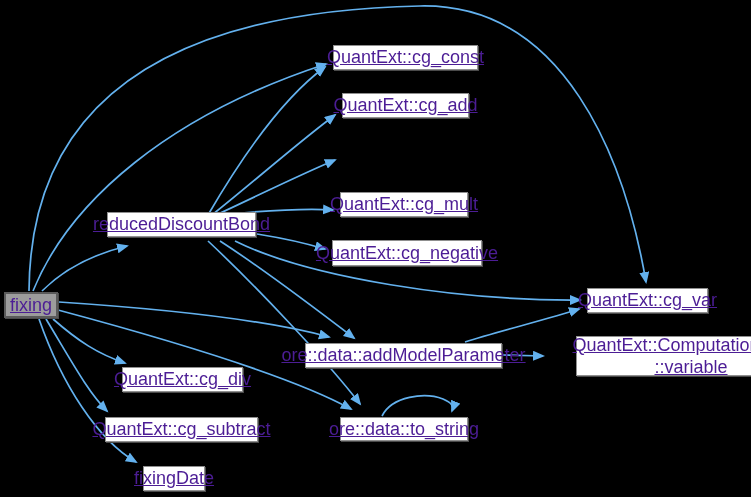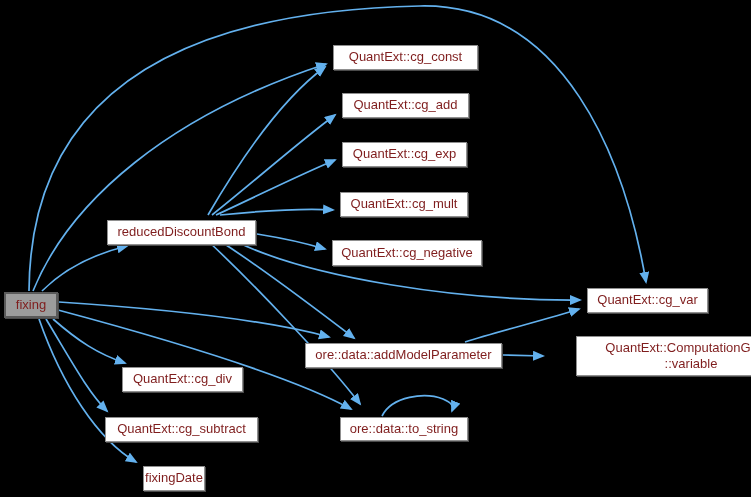--- a/index.html
+++ b/index.html
@@ -11,29 +11,30 @@
     overflow:hidden;
   }
   #edges{position:absolute;left:0;top:0;width:751px;height:497px;}
   .edge{fill:none;stroke:#63b1ee;stroke-width:1.7px;}
   .node{
     position:absolute;
     box-sizing:border-box;
     background:#ffffff;
     border:1px solid #8f8f8f;
     box-shadow:1px 1px 0 #4a4a4a;
-    color:#7f1d1d;
-    font-size:13px;
+    color:#4c1d95;
+    font-size:18px;
     display:flex;
     align-items:center;
     justify-content:center;
     text-align:center;
     white-space:pre-line;
     line-height:1.25;
     cursor:pointer;
+    text-decoration:underline;
   }
   .node.current{
     background:#9c9c9c;
     border:2px solid #5a5a5a;
     cursor:default;
     text-align:right;
   }
 </style>
 </head>
 <body>
@@ -66,27 +67,26 @@
     <path class="edge" d="M 208,241 C 255,285 328,362 360,404" marker-end="url(#arrow)"></path>
 
     <path class="edge" d="M 465,342 C 500,331 548,319 579,309" marker-end="url(#arrow)"></path>
     <path class="edge" d="M 503,355 L 543,356" marker-end="url(#arrow)"></path>
 
     <path class="edge" d="M 382,416 C 392,396 425,392 443,399 C 452,403 454,406 452,411" marker-end="url(#arrow)"></path>
   </svg>
 
   <div class="node current" style="left:4px;top:292px;width:54px;height:26px">fixing</div>
 
-  <div class="node" style="left:107px;top:220px;width:149px;height:25px">reducedDiscountBond</div>
+  <div class="node" style="left:107px;top:212px;width:149px;height:25px">reducedDiscountBond</div>
 
   <div class="node" style="left:333px;top:45px;width:145px;height:25px">QuantExt::cg_const</div>
 
   <div class="node" style="left:342px;top:93px;width:127px;height:25px">QuantExt::cg_add</div>
 
-  <div class="node" style="left:342px;top:142px;width:125px;height:25px">QuantExt::cg_exp</div>
 
   <div class="node" style="left:340px;top:192px;width:128px;height:25px">QuantExt::cg_mult</div>
 
   <div class="node" style="left:587px;top:288px;width:121px;height:25px">QuantExt::cg_var</div>
 
   <div class="node" style="left:332px;top:240px;width:150px;height:26px">QuantExt::cg_negative</div>
 
   <div class="node" style="left:576px;top:336px;width:230px;height:40px">QuantExt::ComputationGraph
 ::variable</div>
 

